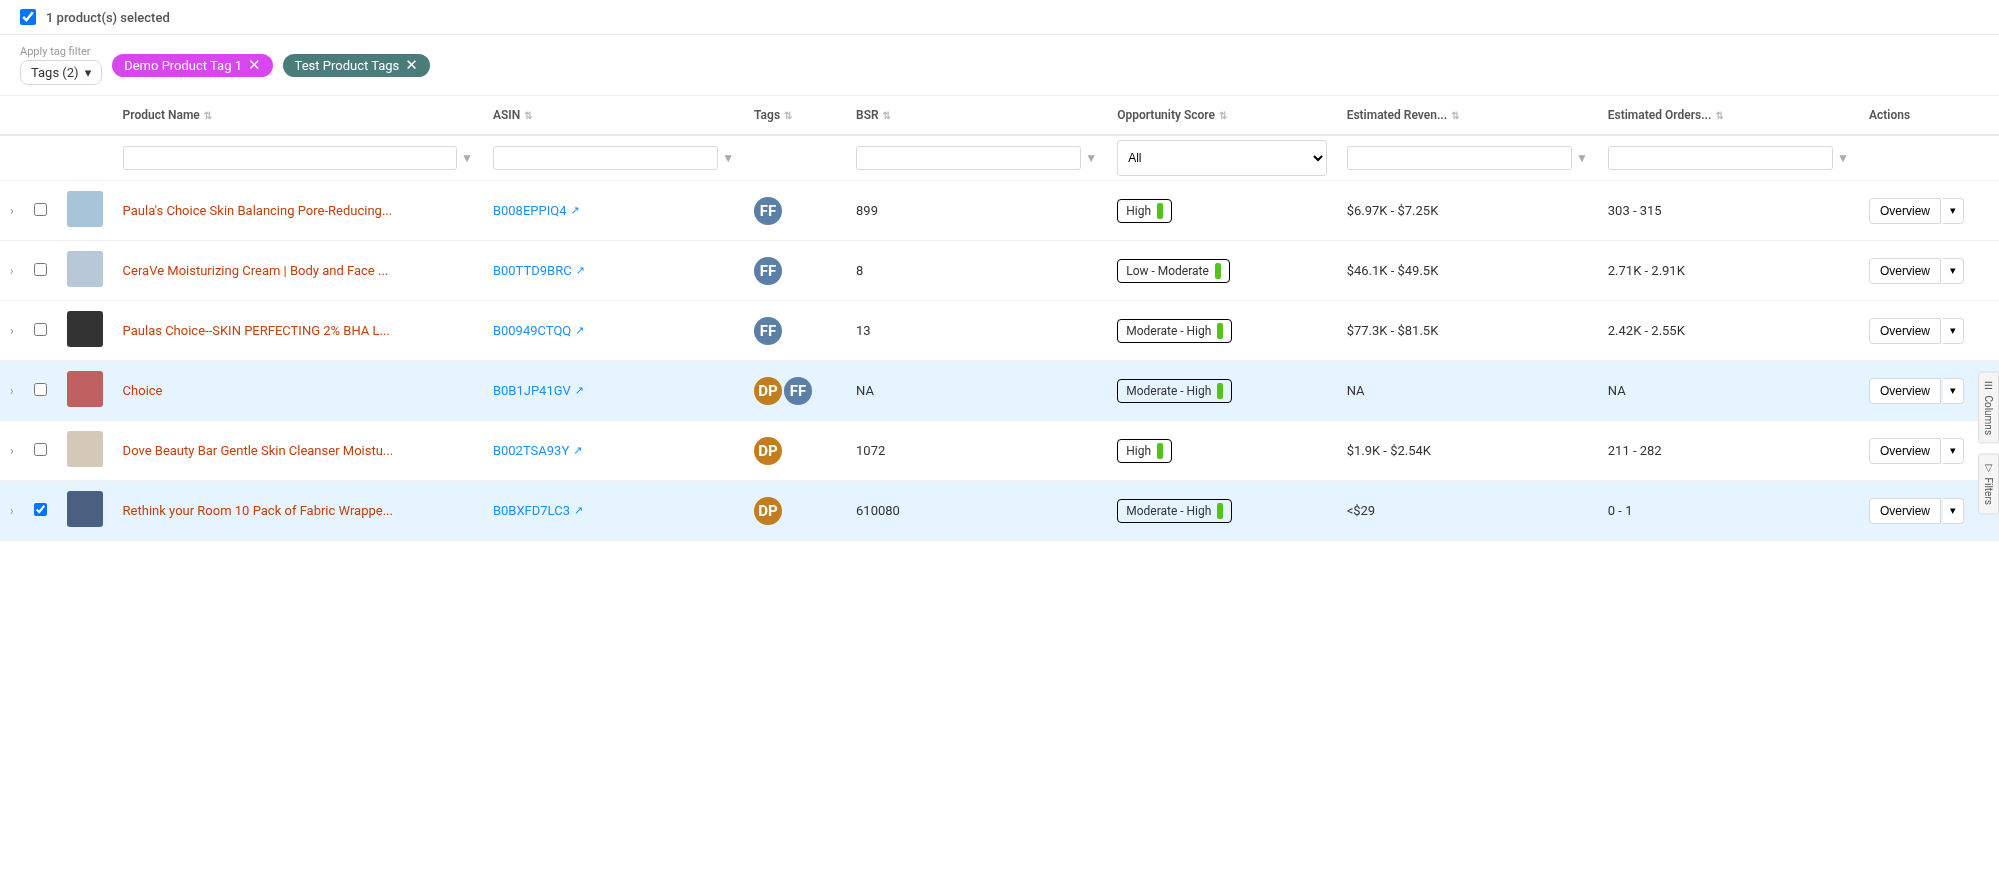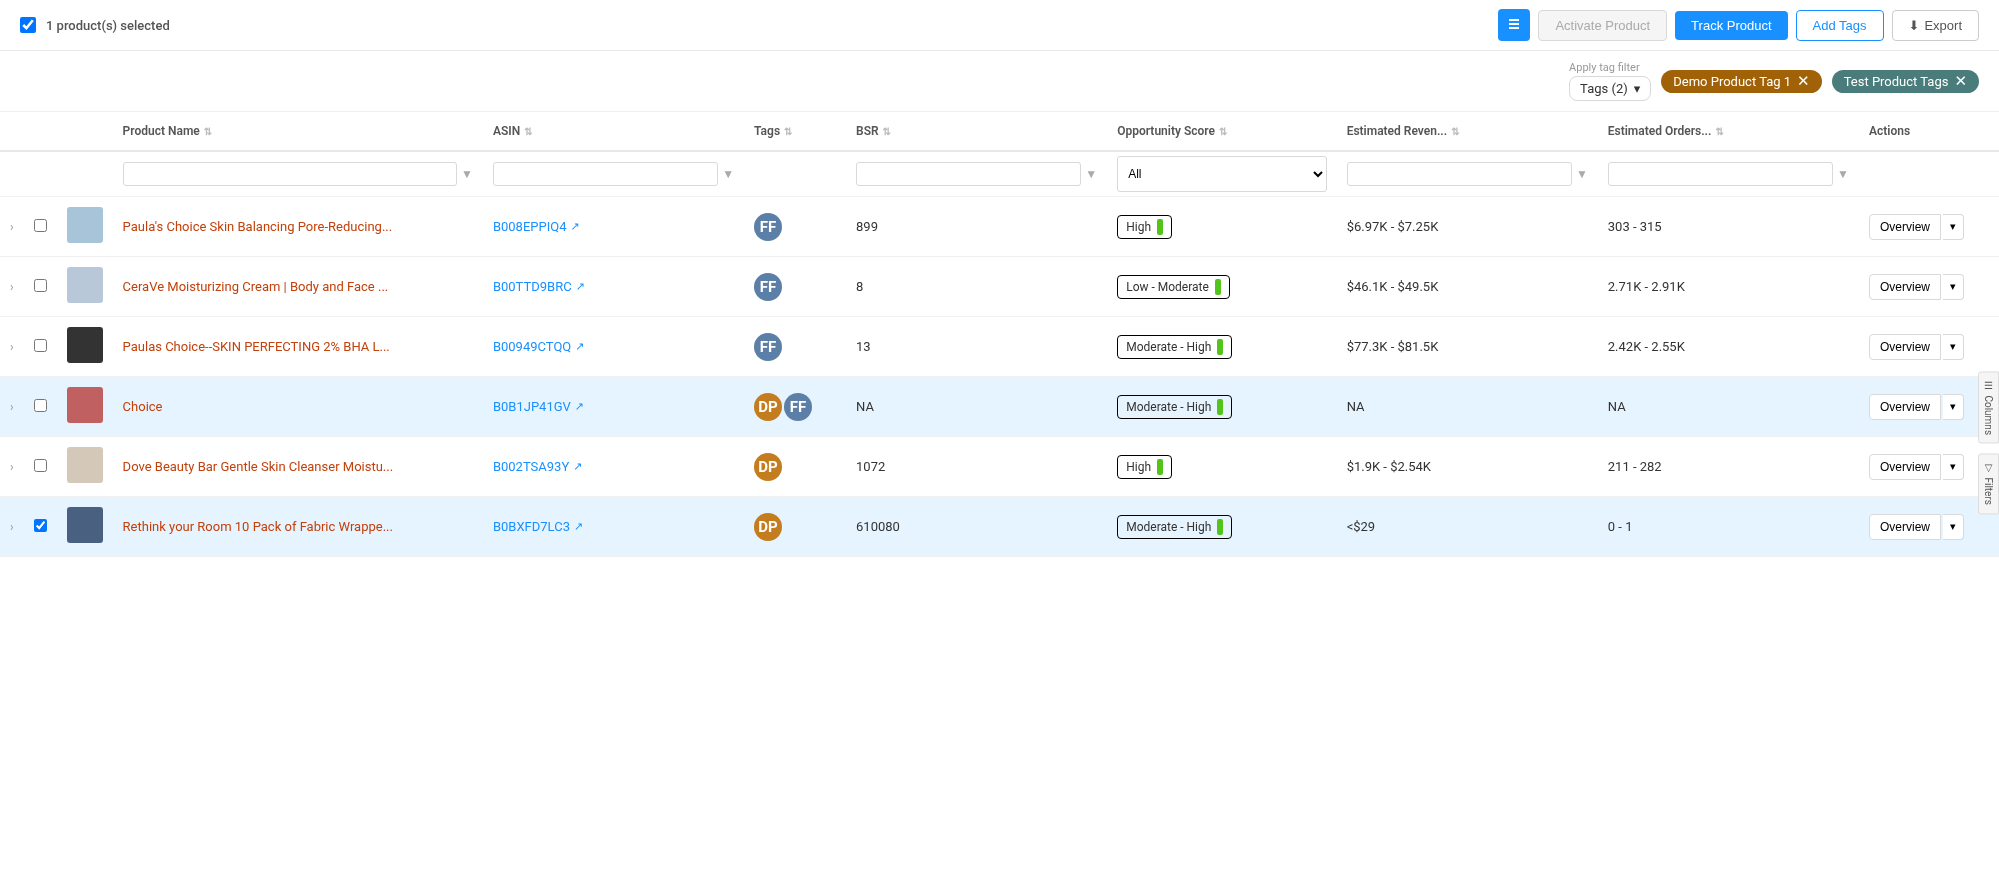--- a/index.html
+++ b/index.html
@@ -16,26 +16,26 @@
     .selected-count { font-size: 13px; color: #555; font-weight: 500; }
 
     .btn { padding: 7px 16px; border-radius: 4px; border: 1px solid #ccc; cursor: pointer; font-size: 13px; font-weight: 500; }
     .btn-blue-icon { background: #1890ff; border: none; width: 32px; height: 32px; border-radius: 4px; display: flex; align-items: center; justify-content: center; cursor: pointer; }
     .btn-inactive { background: #f5f5f5; color: #aaa; border: 1px solid #d9d9d9; }
     .btn-primary { background: #1890ff; color: #fff; border: none; }
     .btn-outline { background: #fff; color: #1890ff; border: 1px solid #1890ff; }
     .btn-export { background: #fff; color: #555; border: 1px solid #ccc; display: flex; align-items: center; gap: 5px; }
 
     .filter-bar {
-      display: flex; align-items: center; padding: 10px 20px; gap: 10px; border-bottom: 1px solid #f0f0f0; justify-content: flex-end;
+      display: flex; align-items: center; padding: 10px 20px; gap: 10px; border-bottom: 1px solid #f0f0f0;
     }
     .filter-label { font-size: 11px; color: #999; }
     .filter-dropdown { display: flex; align-items: center; border: 1px solid #d9d9d9; border-radius: 8px; padding: 4px 10px; cursor: pointer; gap: 6px; font-size: 13px; }
     .tag-chip { display: flex; align-items: center; gap: 6px; border-radius: 20px; padding: 4px 12px; font-size: 13px; color: #fff; cursor: pointer; }
-    .tag-chip-orange { background: #a16207; }
+    .tag-chip-orange { background: #d946ef; }
     .tag-chip-teal { background: #4a7c7c; }
     .tag-x { cursor: pointer; font-size: 15px; line-height: 1; }
 
     .table-container { overflow-x: auto; padding: 0 0 20px 0; }
     table { width: 100%; border-collapse: collapse; }
     thead th {
       text-align: left; padding: 12px 10px; font-size: 12px; font-weight: 600; color: #555;
       border-bottom: 2px solid #e8e8e8; white-space: nowrap; background: #fff;
     }
     thead th .th-inner { display: flex; align-items: center; gap: 4px; }
@@ -90,37 +90,20 @@
     .col-orders { min-width: 160px; }
   </style>
 </head>
 <body>
 
 <div class="top-bar">
   <div class="top-bar-left">
     <input type="checkbox" class="select-all-checkbox" checked="" style="">
     <span class="selected-count">1 product(s) selected</span>
   </div>
-  <div class="top-bar-right">
-    <div class="btn-blue-icon">
-      <svg width="14" height="14" viewBox="0 0 14 14" fill="none">
-          <rect width="14" height="14" fill="#1890ff" rx="2"></rect>
-          <rect x="2" y="5" width="10" height="2" fill="#fff"></rect>
-          <rect x="2" y="9" width="10" height="2" fill="#fff"></rect>
-          <rect x="2" y="1" width="10" height="2" fill="#fff"></rect>
-        </svg>
-    </div>
-    <button class="btn btn-inactive">Activate Product</button>
-    <button class="btn btn-primary">Track Product</button>
-    <button class="btn btn-outline">Add Tags</button>
-    <button class="btn btn-export">
-      <span>⬇</span>
-      <span>Export</span>
-    </button>
-  </div>
 </div>
 
 <div class="filter-bar">
   <div style="display:flex;flex-direction:column;gap:2px;">
     <span class="filter-label">Apply tag filter</span>
     <div class="filter-dropdown">
       <span>Tags (2)</span>
       <span>▾</span>
     </div>
   </div>

